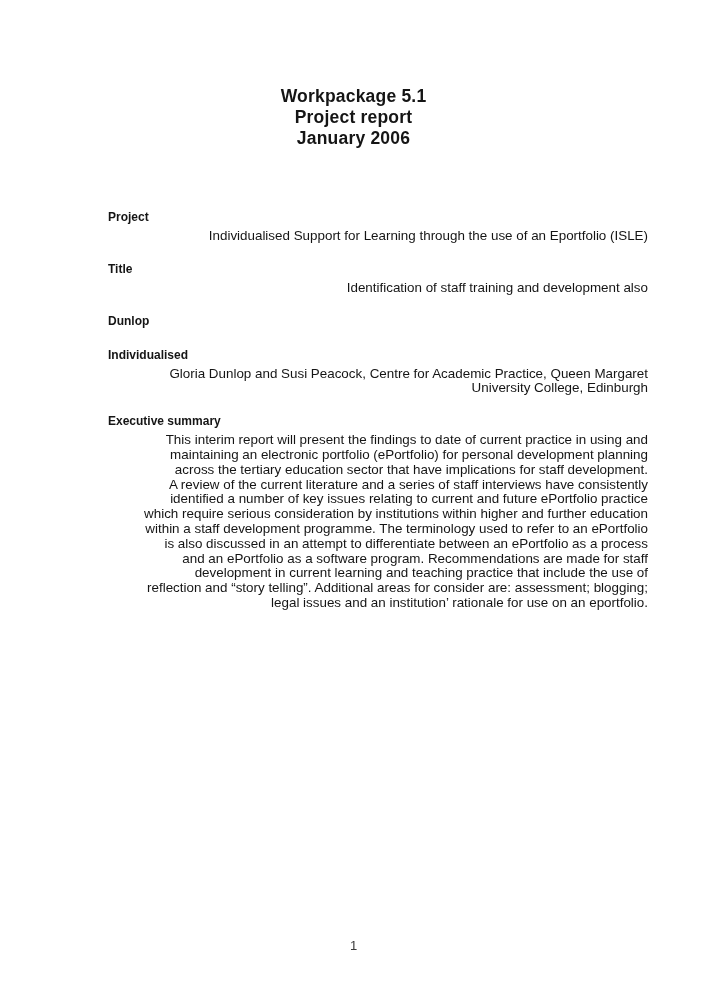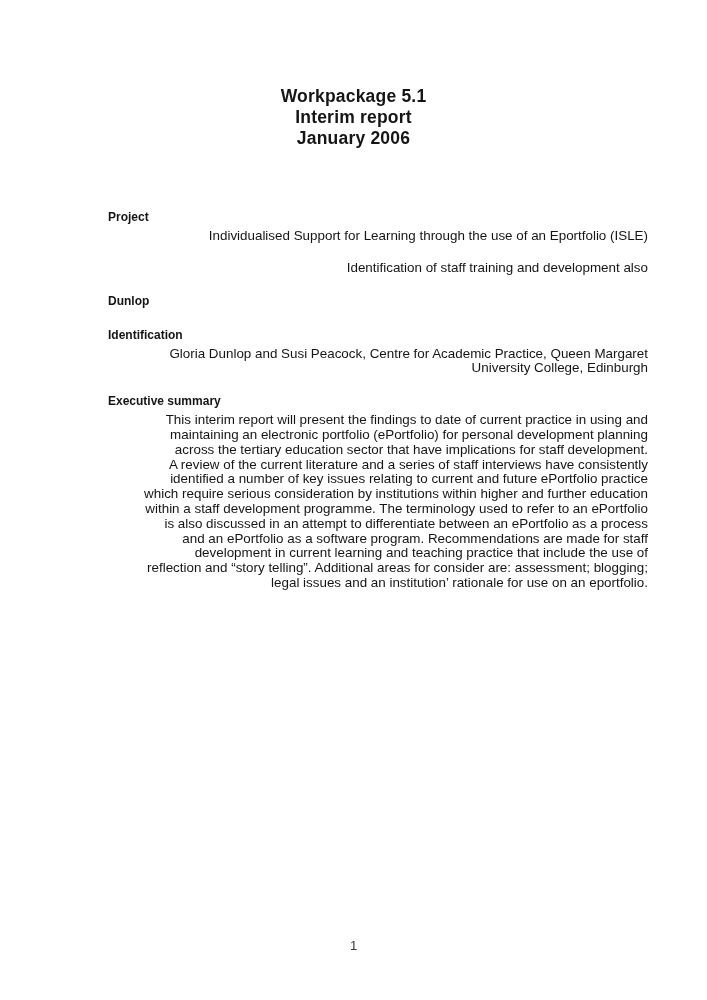--- a/index.html
+++ b/index.html
@@ -59,41 +59,42 @@
     color: #3a3a3a;
   }
 </style>
 </head>
 <body>
 
 <div class="page">
 
   <div class="title-block">
     <div>Workpackage 5.1</div>
-    <div>Interim report</div>
+    <div>Project report</div>
     <div>January 2006</div>
   </div>
 
   <div class="content">
 
     <div class="section">
       <div class="section-heading">Project</div>
       <div class="section-body">Individualised Support for Learning through the use of an Eportfolio (ISLE)</div>
     </div>
 
     <div class="section">
+      <div class="section-heading">Title</div>
       <div class="section-body">Identification of staff training and development also</div>
     </div>
 
     <div class="section">
       <div class="section-heading">Dunlop</div>
     </div>
 
     <div class="section">
-      <div class="section-heading">Identification</div>
+      <div class="section-heading">Individualised</div>
       <div class="section-body">Gloria Dunlop and Susi Peacock, Centre for Academic Practice, Queen Margaret
 University College, Edinburgh</div>
     </div>
 
     <div class="section">
       <div class="section-heading">Executive summary</div>
       <div class="section-body">This interim report will present the findings to date of current practice in using and
 maintaining an electronic portfolio (ePortfolio) for personal development planning
 across the tertiary education sector that have implications for staff development.
 A review of the current literature and a series of staff interviews have consistently

